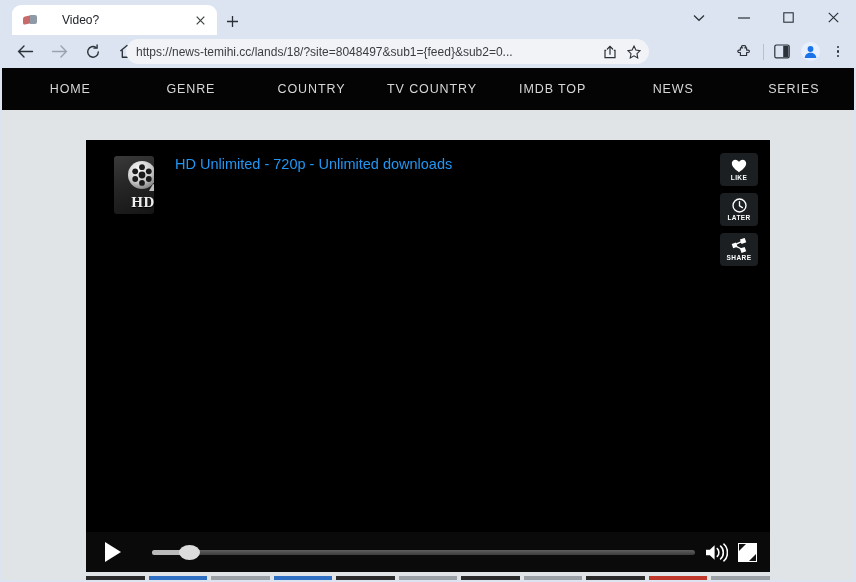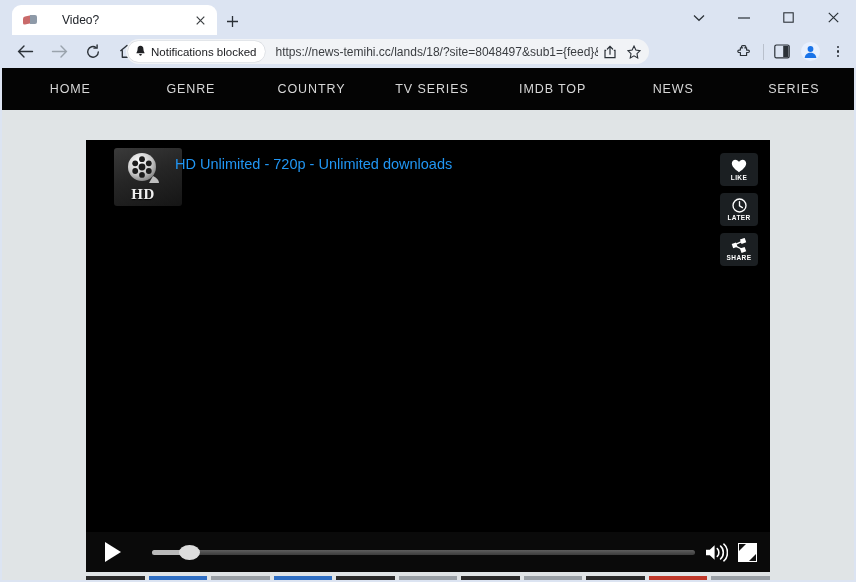--- a/index.html
+++ b/index.html
@@ -148,21 +148,21 @@
   
   #videopanel {
     position: absolute; left: 84px; top: 30px;
     width: 684px; height: 432px;
     background: #000000;
     overflow: hidden;
   }
 
   
   #ad-thumb {
-    position: absolute; left: 28px; top: 8px; width: 68px; height: 58px;
+    position: absolute; left: 28px; top: 16px; width: 40px; height: 58px;
     background: linear-gradient(160deg,#3a3a3a 0%, #262626 45%, #151515 100%);
     border-radius: 3px;
     overflow: hidden;
     text-decoration: underline;
   }
   #reel {
     position: absolute; left: 11px; top: 4px; width: 36px; height: 33px;
   }
   #hd-label {
     position: absolute; left: 0; bottom: 3px; width: 58px;
@@ -356,29 +356,20 @@
         <path d="M12.1 0.9 L12.1 4.1 L8.9 4.1" stroke="#2b3138" stroke-width="1.4" fill="none" stroke-linecap="round"></path>
       </svg>
     </span>
     <span class="navbtn">
       <svg width="16" height="15" viewBox="0 0 16 15">
           <path d="M1.4 7 L8 1.5 L14.6 7 M3.3 6.2 V13.2 H12.7 V6.2" stroke="#2b3138" stroke-width="1.35" fill="none" stroke-linejoin="round"></path>
         </svg>
     </span>
 
     <div id="omnibox">
-      <span id="notif-pill">
-        <span class="bell">
-          <svg width="11" height="12" viewBox="0 0 11 12">
-            <path d="M5.5 0.8 C3.6 0.8 2.6 2.1 2.6 3.9 C2.6 6.2 1.4 7.3 1.4 8.3 H9.6 C9.6 7.3 8.4 6.2 8.4 3.9 C8.4 2.1 7.4 0.8 5.5 0.8 Z" fill="#202124"></path>
-            <path d="M4.2 9.1 C4.2 10.1 4.8 10.8 5.5 10.8 C6.2 10.8 6.8 10.1 6.8 9.1 Z" fill="#202124"></path>
-          </svg>
-        </span>
-        <span id="notif-text">Notifications blocked</span>
-      </span>
       <span id="url-text" title="https://news-temihi.cc/lands/18/?site=8048497&amp;sub1={feed}&amp;sub2=0...">https://news-temihi.cc/lands/18/?site=8048497&amp;sub1={feed}&amp;sub2=0...</span>
       <span id="omni-right">
         <span class="oib">
           <svg width="14" height="14" viewBox="0 0 14 14">
             <path d="M3.2 5.4 H2 V12.6 H12 V5.4 H10.8" stroke="#2b3138" stroke-width="1.2" fill="none"></path>
             <path d="M7 9.2 V1.4 M4.4 4 L7 1.3 L9.6 4" stroke="#2b3138" stroke-width="1.2" fill="none" stroke-linecap="round"></path>
           </svg>
         </span>
         <span class="oib">
           <svg width="14" height="14" viewBox="0 0 14 14">
@@ -419,21 +410,21 @@
     </div>
   </div>
 
   <div id="viewport">
 
     <div id="sitenav">
       <span id="navspacer"></span>
       <span class="nav-item">HOME</span>
       <span class="nav-item">GENRE</span>
       <span class="nav-item">COUNTRY</span>
-      <span class="nav-item">TV SERIES</span>
+      <span class="nav-item">TV COUNTRY</span>
       <span class="nav-item">IMDB TOP</span>
       <span class="nav-item">NEWS</span>
       <span class="nav-item">SERIES</span>
     </div>
 
     <div id="pagebody">
 
       <div id="videopanel">
 
         <div id="ad-thumb">

